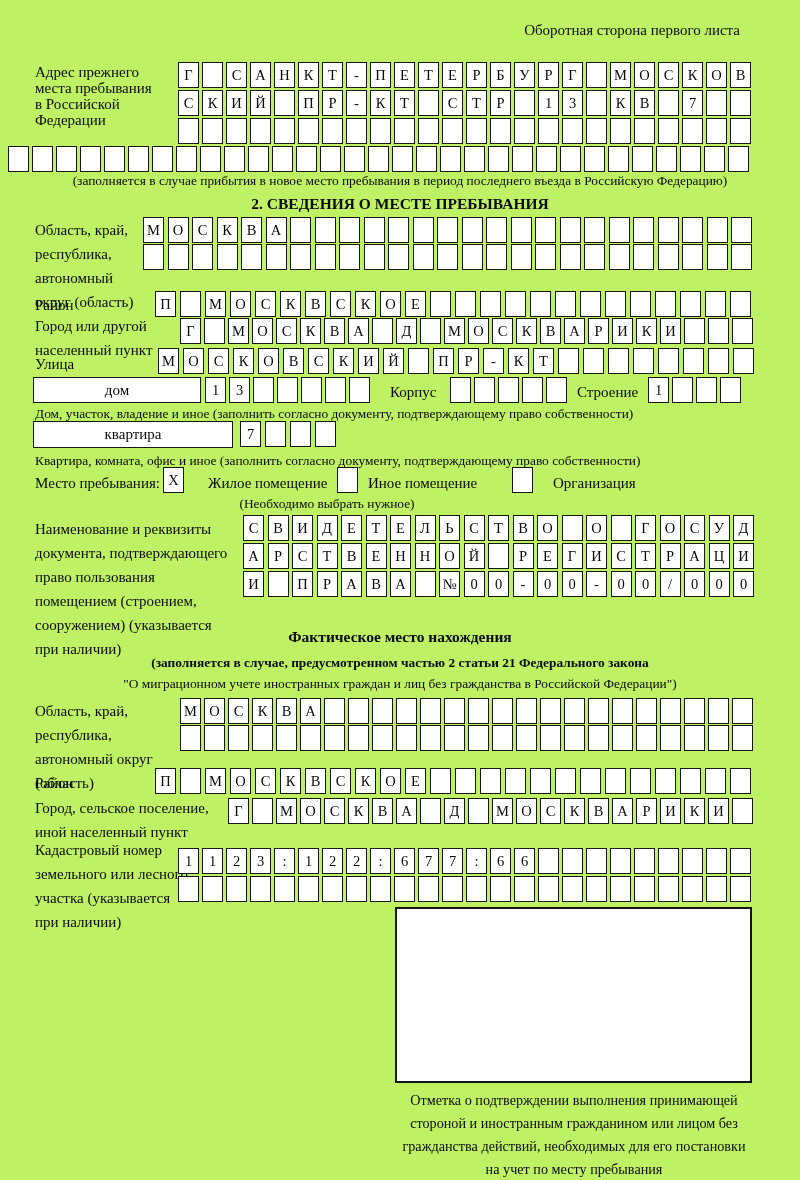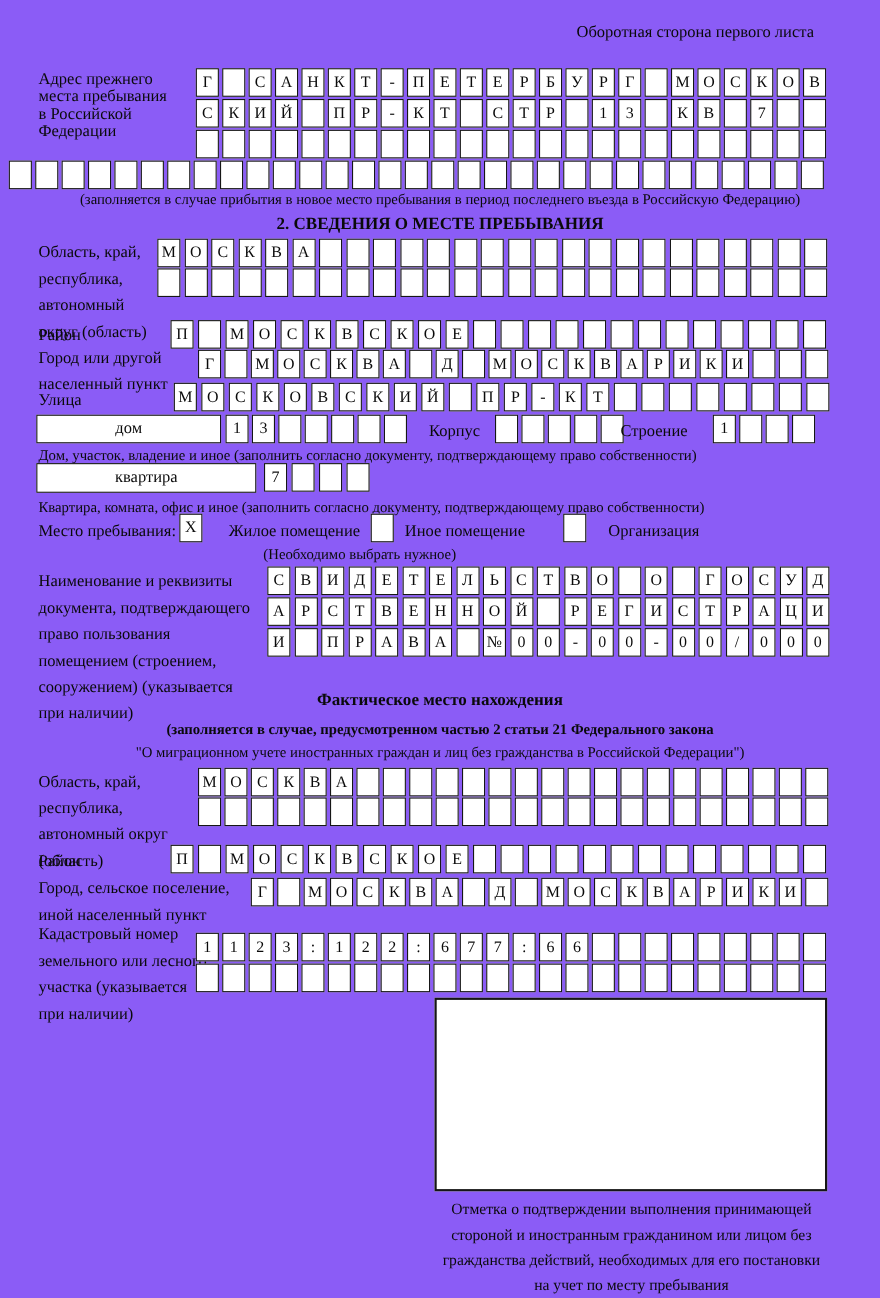--- a/index.html
+++ b/index.html
@@ -1,17 +1,17 @@
 <!DOCTYPE html>
 <html><head>
 <meta charset="utf-8">
 <style>
   html,body{margin:0;padding:0;background:#fff;}
   body{width:800px;height:1180px;font-family:"Liberation Serif","DejaVu Serif",serif;color:#0a0a0a;}
-  .page{position:relative;width:800px;height:1180px;overflow:hidden;background:#8b5cf6;}
+  .page{position:relative;width:800px;height:1180px;overflow:hidden;background:#bef264;}
   .abs{position:absolute;}
   .lbl{font-size:15px;line-height:24px;white-space:pre-line;}
   .lbl.lh24{line-height:16px;}
   .cap{font-size:13.4px;}
   .center{text-align:center;left:0;width:800px;}
   .title{font-weight:bold;font-size:15.5px;}
   .grid{position:absolute;display:flex;}
   .cell{flex:none;width:21px;height:26px;box-sizing:border-box;border:1.6px solid #161616;
         display:flex;align-items:center;justify-content:center;font-size:14.5px;background:#fff;}
   .bigfield{box-sizing:border-box;border:1.6px solid #161616;display:flex;align-items:center;justify-content:center;font-size:15px;background:#fff;}
@@ -298,21 +298,21 @@
       <div class="cell"></div>
     </div>
   <div class="abs lbl" style="left:390px;top:380px;">Корпус</div>
   <div class="grid" style="left:450px;top:377px;gap:3px;">
       <div class="cell"></div>
       <div class="cell"></div>
       <div class="cell"></div>
       <div class="cell"></div>
       <div class="cell"></div>
     </div>
-  <div class="abs lbl" style="left:564px;top:380px;font-family:Liberation Serif, serif;">Строение</div>
+  <div class="abs lbl" style="left:577px;top:380px;font-family:Liberation Serif, serif;">Строение</div>
   <div class="grid" style="left:648px;top:377px;gap:3px;">
       <div class="cell">1</div>
       <div class="cell"></div>
       <div class="cell"></div>
       <div class="cell"></div>
     </div>
   <div class="abs bigfield" style="left:33px;top:421px;width:200px;height:27px;">квартира</div>
 
   <div class="abs cap" style="left:35px;top:406px;">Дом, участок, владение и иное (заполнить согласно документу, подтверждающему право собственности)</div>
   <div class="grid" style="left:240px;top:421px;gap:4px;">

